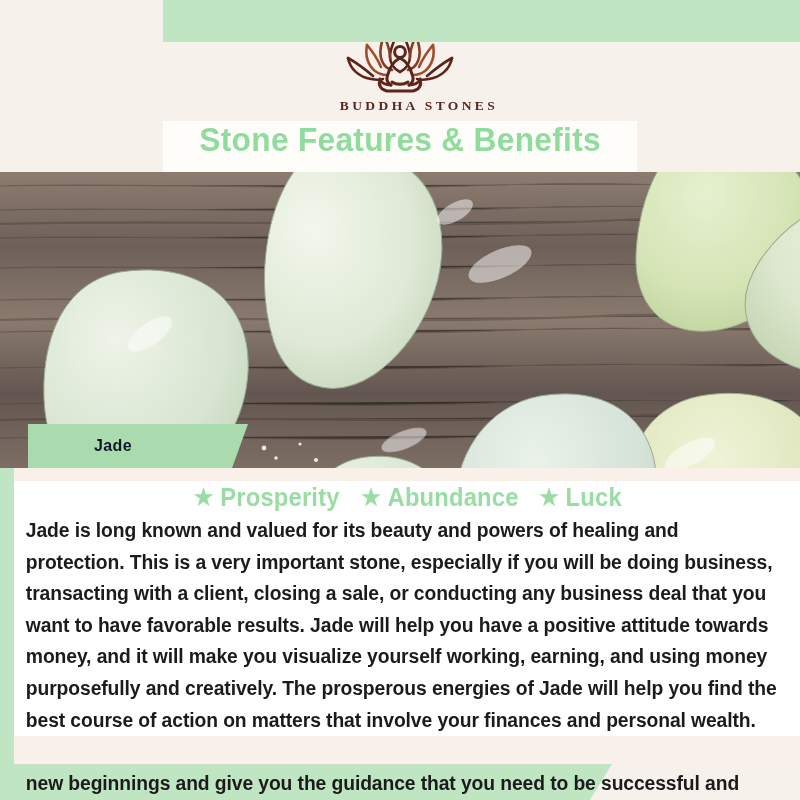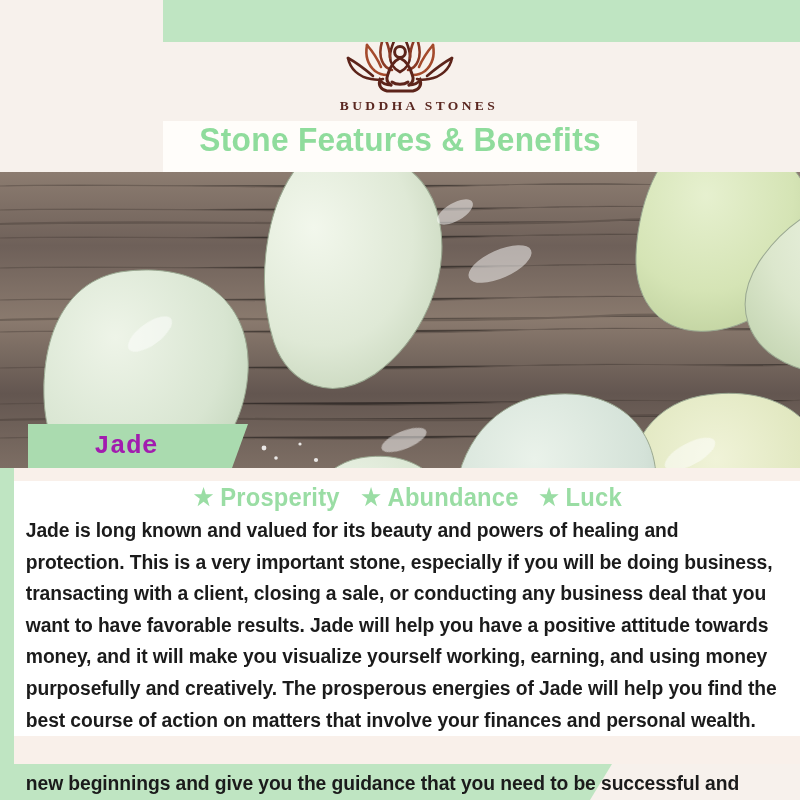--- a/index.html
+++ b/index.html
@@ -55,23 +55,22 @@
   .photo svg{display:block;width:800px;height:296px;}
 
   
   .jade-band{
     position:absolute;top:424px;left:28px;width:220px;height:44px;
     background:#aadbaf;z-index:6;
     clip-path:polygon(0 0,100% 0,calc(100% - 16px) 100%,0 100%);
     display:flex;align-items:center;
   }
   .jade-text{
-    margin-left:66px;color:#a21caf;font-size:26px;font-weight:700;
+    margin-left:66px;color:#0f172a;font-size:16px;font-weight:700;
     letter-spacing:.4px;
-    font-family:Liberation Mono, monospace;
   }
 
   
   .cream-strip{position:absolute;top:468px;left:14px;width:786px;height:22px;background:#f9f0ea;}
 
   
   .benefits{
     position:absolute;top:481px;left:14px;width:786px;height:32px;
     background:#ffffff;display:flex;align-items:center;justify-content:center;
     gap:14px;

